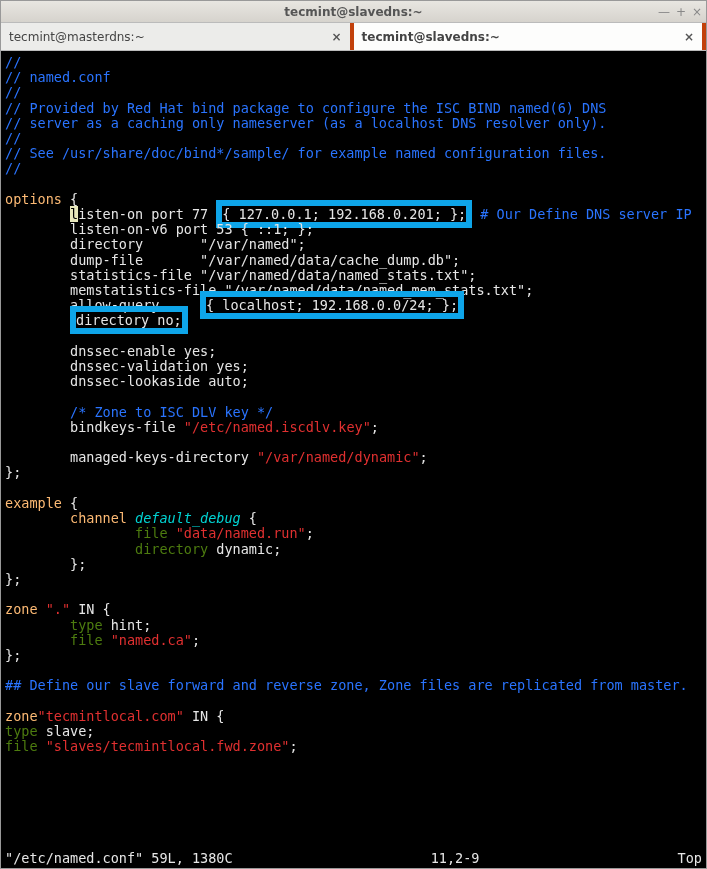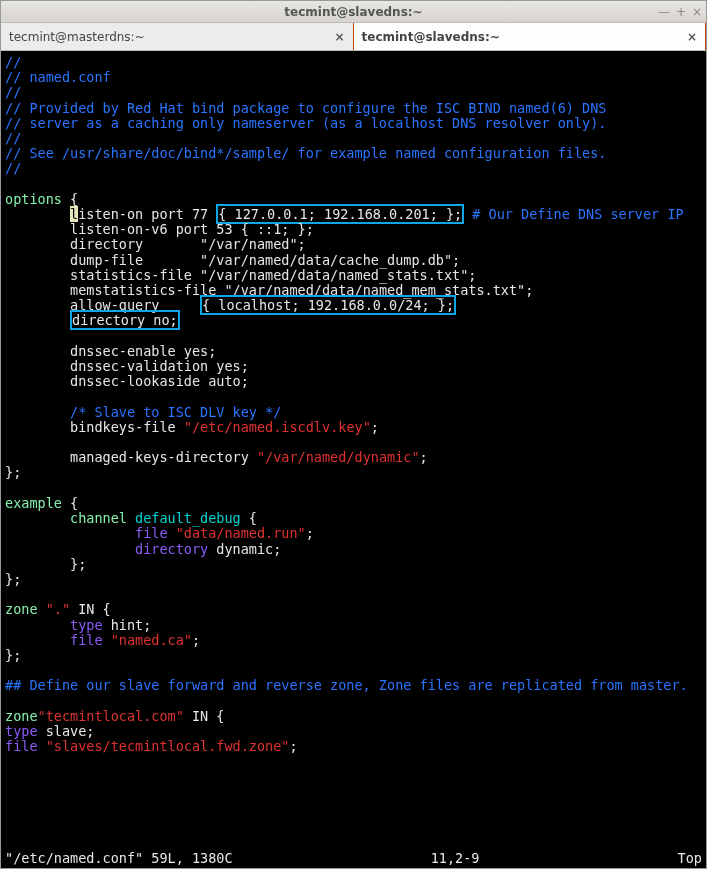--- a/index.html
+++ b/index.html
@@ -36,50 +36,50 @@
     align-items: stretch;
     border-bottom: 1px solid #bbb;
     font-family: "DejaVu Sans", sans-serif;
     font-size: 12px;
   }
   .tab {
     flex: 1;
     display: flex;
     align-items: center;
     padding: 0 8px;
-    border-right: 1px solid #c2410c;
+    border-right: 4px solid #c2410c;
     background: #ececea;
     color: #444;
     cursor: pointer;
     justify-content: space-between;
   }
   .tab.active { background: #fdfdfc; font-weight: bold; }
   .tab .x { font-weight: bold; color: #555; }
   .term {
     background: #000;
     color: #ccc;
     padding: 4px 4px 0 4px;
     height: calc(100% - 50px);
     white-space: pre;
     line-height: 15.2px;
     position: relative;
     overflow: hidden;
   }
   .c-comment { color: #2a74ff; }
-  .c-yellow  { color: #86efac; }
+  .c-yellow  { color: #fdba74; }
   .c-white   { color: #e6e6e6; }
   .c-red     { color: #e03030; }
-  .c-cyan    { color: #00d3d3; }
-  .c-green   { color: #8b5cf6; }
+  .c-cyan    { color: #00d3d3; font-style: italic; }
+  .c-green   { color: #4d7c0f; }
   .cursor {
     background: #e6e6ba;
     color: #000;
   }
   .hl-box {
-    border: 2px solid #0ea5e9;
+    border: 6px solid #0ea5e9;
   }
   .statusbar {
     position: absolute;
     bottom: 2px;
     left: 4px; right: 4px;
     display: flex;
     justify-content: space-between;
     color: #e6e6e6;
   }
 </style>
@@ -122,21 +122,21 @@
         <span class="c-white">dump-file       "/var/named/data/cache_dump.db";</span>
         <span class="c-white">statistics-file "/var/named/data/named_stats.txt";</span>
         <span class="c-white">memstatistics-file "/var/named/data/named_mem_stats.txt";</span>
         <span class="c-white">allow-query     </span><span class="hl-box c-white">{ localhost; 192.168.0.0/24; };</span>
         <span class="hl-box c-white">directory no;</span>
 
         <span class="c-white">dnssec-enable yes;</span>
         <span class="c-white">dnssec-validation yes;</span>
         <span class="c-white">dnssec-lookaside auto;</span>
 
-        <span class="c-comment">/* Slave to ISC DLV key */</span>
+        <span class="c-comment">/* Zone to ISC DLV key */</span>
         <span class="c-white">bindkeys-file </span><span class="c-red">"/etc/named.iscdlv.key"</span><span class="c-white">;</span>
 
         <span class="c-white">managed-keys-directory </span><span class="c-red">"/var/named/dynamic"</span><span class="c-white">;</span>
 <span class="c-white">};</span>
 
 <span class="c-yellow">example</span><span class="c-white"> {</span>
         <span class="c-yellow">channel</span><span class="c-cyan"> default_debug </span><span class="c-white">{</span>
                 <span class="c-green">file </span><span class="c-red">"data/named.run"</span><span class="c-white">;</span>
                 <span class="c-green">directory</span><span class="c-white"> dynamic;</span>
         <span class="c-white">};</span>

